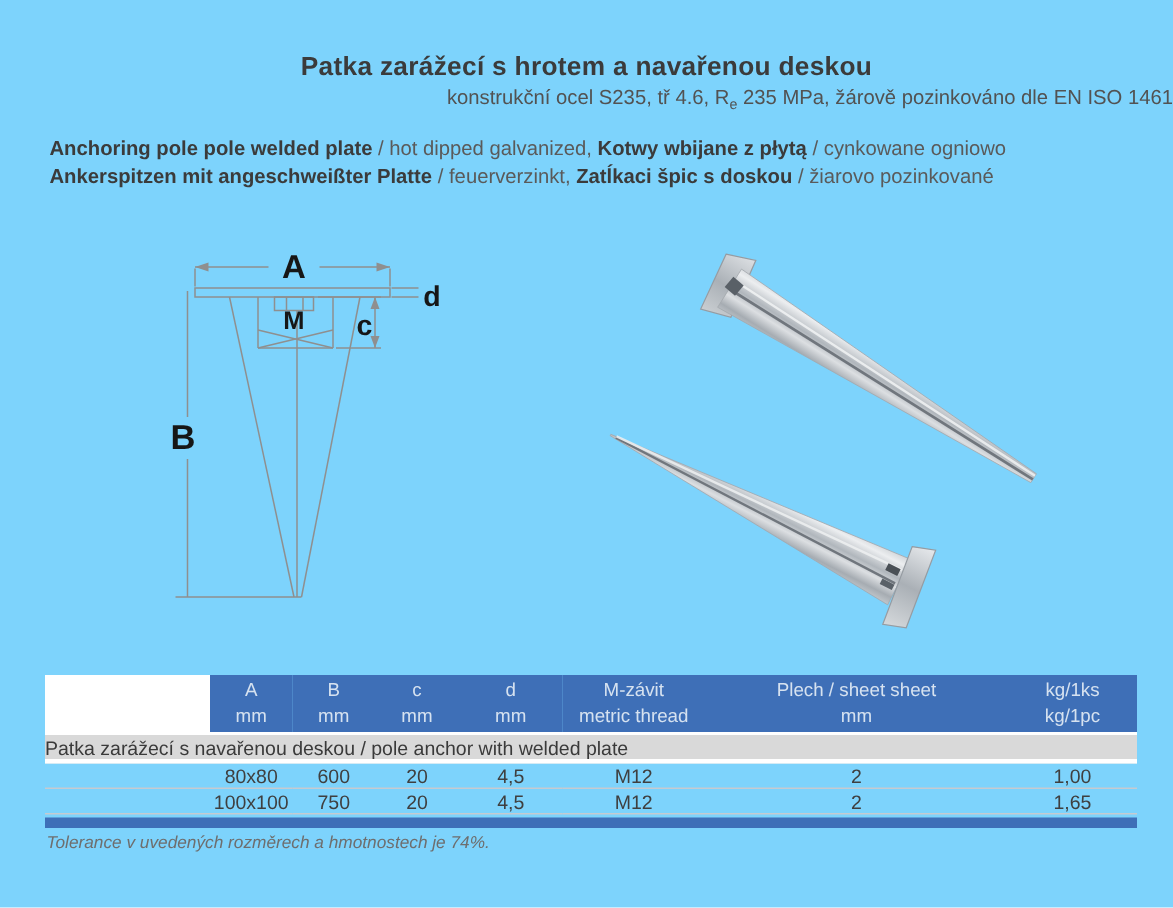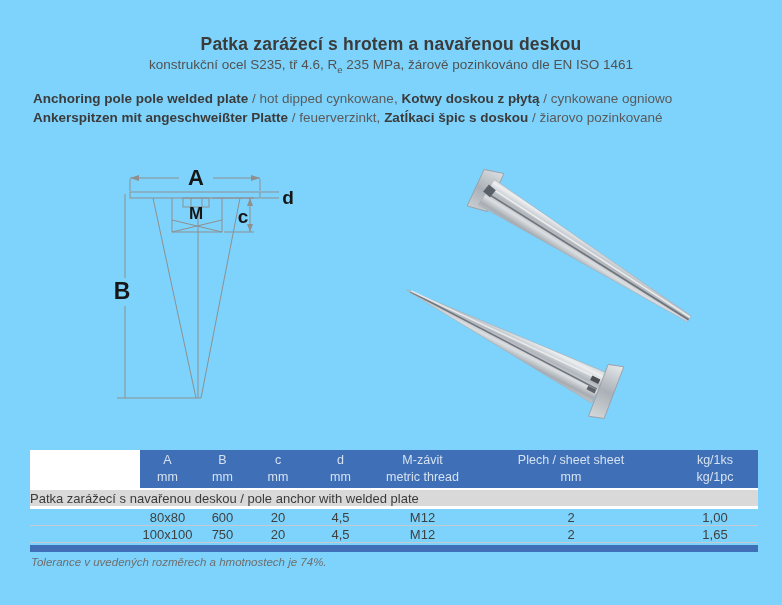--- a/index.html
+++ b/index.html
@@ -3,21 +3,21 @@
 <meta charset="utf-8">
 <style>
   html,body{margin:0;padding:0;background:#fff;}
   .page{
     position:relative;width:782px;height:605px;background:#7dd3fc;overflow:hidden;
     font-family:"Liberation Sans", sans-serif;color:#3c3c3c;
   }
   
   .title{position:absolute;top:34px;left:0;width:100%;text-align:center;
          font-size:17.5px;font-weight:bold;color:#3b3b3b;letter-spacing:.2px;}
-  .subtitle{position:absolute;top:57px;left:0;width:100%;text-align:center;
+  .subtitle{position:absolute;top:57px;left:0;width:100%;text-align:right;
             font-size:13.5px;color:#525252;}
   .subtitle sub{font-size:9.5px;}
   .desc{position:absolute;left:33px;width:730px;font-size:13.5px;color:#5a5a5a;line-height:19px;}
   .desc b{color:#3b3b3b;}
   .desc-1{top:89px;} .desc-2{top:108px;}
   
   .diagram-svg{position:absolute;left:55px;top:158px;}
   .photo-svg{position:absolute;left:395px;top:150px;}
   .dim-label{font-family:"Liberation Sans",sans-serif;font-weight:bold;fill:#161616;}
   
@@ -37,21 +37,21 @@
   .note{margin-top:4px;margin-left:1px;font-size:11.5px;font-style:italic;color:#6e6e6e;}
 </style>
 </head>
 <body>
 
 <div class="page">
 
   <div class="title">Patka zarážecí s hrotem a navařenou deskou</div>
   <div class="subtitle"><span>konstrukční ocel S235, tř 4.6, R</span><sub>e</sub><span> 235 MPa, žárově pozinkováno dle EN ISO 1461</span></div>
 
-  <div class="desc desc-1"><b>Anchoring pole pole welded plate</b><span> / hot dipped cynkowane, </span><b>Kotwy doskou z płytą</b><span> / cynkowane ogniowo</span></div>
+  <div class="desc desc-1"><b>Anchoring pole pole welded plate</b><span> / hot dipped galvanized, </span><b>Kotwy wbijane z płytą</b><span> / cynkowane ogniowo</span></div>
 
   <div class="desc desc-2"><b>Ankerspitzen mit angeschweißter Platte</b><span> / feuerverzinkt, </span><b>Zatĺkaci špic s doskou</b><span> / žiarovo pozinkované</span></div>
 
   <svg class="diagram-svg" width="260" height="255" viewBox="0 0 260 255">
     <g stroke="#8f8f8f" stroke-width="1" fill="none">
 
       <line x1="75" y1="20" x2="124" y2="20"></line>
       <line x1="158" y1="20" x2="205" y2="20"></line>
       <line x1="75" y1="21" x2="75" y2="33"></line>
       <line x1="205" y1="21" x2="205" y2="33"></line>

